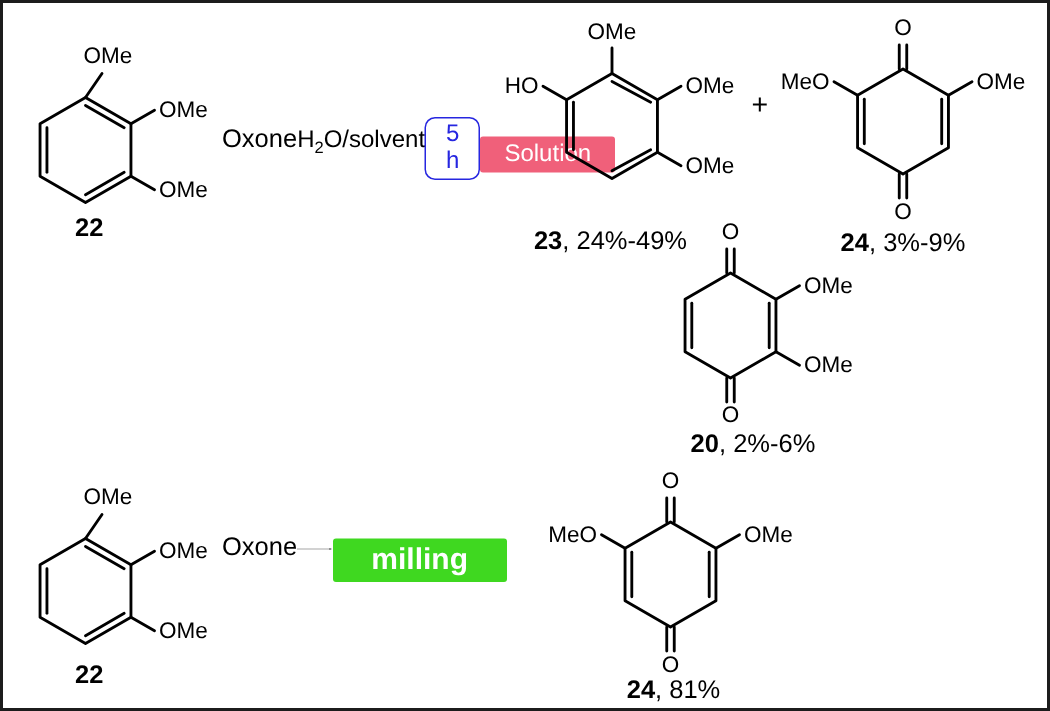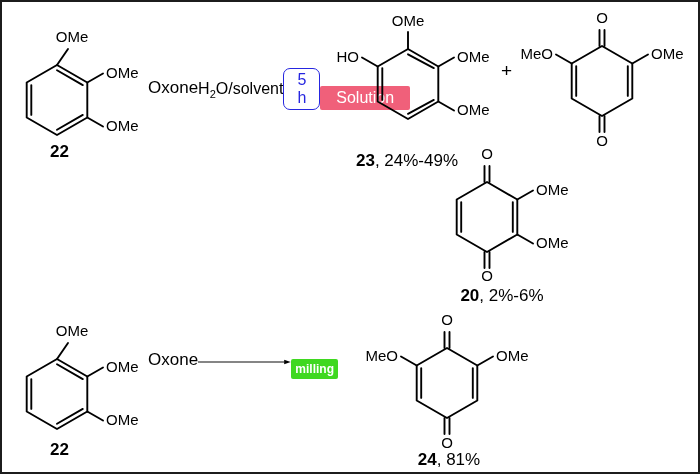--- a/index.html
+++ b/index.html
@@ -12,30 +12,30 @@
   .chem line, .chem path { stroke:#000; stroke-width:1.9; fill:none; stroke-linecap:round; stroke-linejoin:round; }
   .chem .arrowhead { fill:#000; stroke:none; }
   .chem text { fill:#000; font-family:"Liberation Sans", sans-serif; font-size:15px; }
   .cmpd { position:absolute; text-align:center; font-size:17px; white-space:nowrap; }
   .cmpd b { font-weight:bold; }
   .cond { position:absolute; display:flex; flex-direction:row; align-items:center; }
   .reagent { font-size:17px; margin-bottom:3px; }
   .solvent { font-size:16px; margin-top:3px; }
   .solvent sub { font-size:11px; }
   .badge-time {
-    padding:2px 13px; border:1.7px solid var(--blue,#2626e0);
+    margin-top:10px; padding:2px 13px; border:1.7px solid var(--blue,#2626e0);
     border-radius:7px; color:var(--blue,#2626e0); font-size:16px; background:#fff;
   }
   .badge-solution {
     margin-top:17px; padding:3px 16px; background:var(--solution_bg,#f0607a);
     color:var(--badge_text,#fff); font-weight:normal; font-size:16px; border-radius:2px;
   }
   .badge-milling {
-    margin-top:15px; padding:3px 4px; background:var(--milling_bg,#3fd820);
-    color:var(--badge_text,#fff); font-weight:bold; font-size:12px; border-radius:2px;
+    margin-top:15px; padding:3px 26px; background:var(--milling_bg,#3fd820);
+    color:var(--badge_text,#fff); font-weight:bold; font-size:20px; border-radius:2px;
   }
   .plus { position:absolute; font-size:19px; }
 </style>
 </head>
 <body>
 
 <div id="canvas">
 
   <svg class="chem abs" style="left:10px;top:18px" width="140" height="160" viewBox="0 0 140 160">
     <g>
@@ -106,20 +106,23 @@
     </g>
     <g>
       <line x1="54.7" y1="57.5" x2="39" y2="48.5"></line>
       <line x1="115.3" y1="57.5" x2="131" y2="48.5"></line>
     </g>
     <text x="85" y="17" text-anchor="middle">O</text>
     <text x="85" y="140" text-anchor="middle">O</text>
     <text x="36" y="53" text-anchor="end">MeO</text>
     <text x="134" y="53" text-anchor="start">OMe</text>
   </svg>
+  <div class="cmpd" style="left:520px;top:150px;width:160px">
+    <b>24</b><span>, 3%-9%</span>
+  </div>
 
   <svg class="chem abs" style="left:425px;top:130px" width="155" height="175" viewBox="0 0 155 175">
     <g>
       <path d="M60,50 L90.3,67.5 L90.3,102.5 L60,120 L29.7,102.5 L29.7,67.5 Z"></path>
       <line x1="85.8" y1="70.1" x2="85.8" y2="99.9"></line>
       <line x1="34.2" y1="70.1" x2="34.2" y2="99.9"></line>
     </g>
     <g>
       <line x1="57.5" y1="50" x2="57.5" y2="34"></line>
       <line x1="62.5" y1="50" x2="62.5" y2="34"></line>

